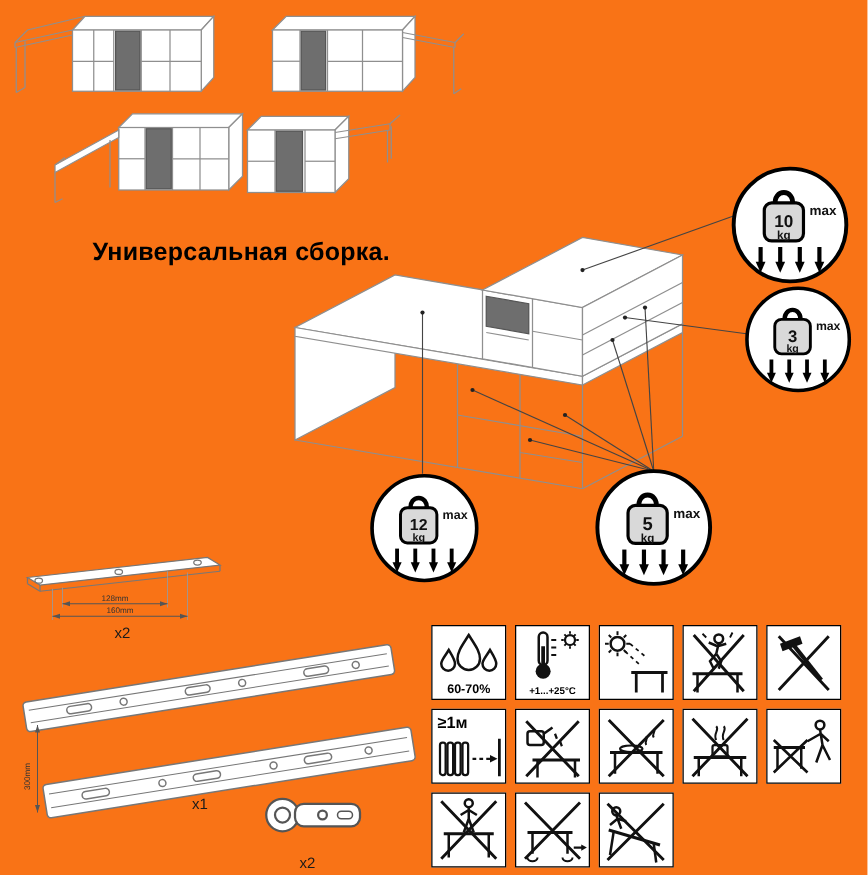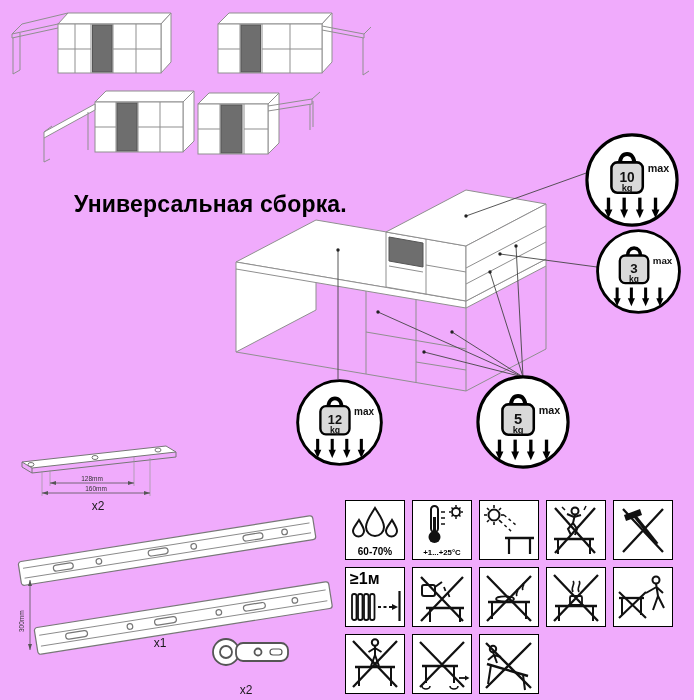--- a/index.html
+++ b/index.html
@@ -1,26 +1,26 @@
 <!DOCTYPE html>
 <html><head>
 <meta charset="utf-8">
 <style>
   *{box-sizing:border-box}
   html,body{margin:0;padding:0;background:#fff}
   body{font-family:"Liberation Sans",sans-serif}
-  .page{position:relative;width:694px;height:700px;background:#f0abfc;overflow:hidden}
+  .page{position:relative;width:694px;height:700px;background:#f97316;overflow:hidden}
   .art-svg{position:absolute;left:0;top:0}
-  .title{position:absolute;left:74px;top:191px;font-size:23px;font-weight:bold;color:#000;letter-spacing:.2px}
+  .title{position:absolute;left:74px;top:191px;font-size:20px;font-weight:bold;color:#000;letter-spacing:.2px}
   .icon-grid{position:absolute;left:345px;top:500px;display:grid;grid-template-columns:repeat(5,60px);grid-auto-rows:60px;gap:7px}
   .cell{position:relative;border:1.8px solid #000;background:#fff;display:flex;align-items:center;justify-content:center}
   .cell svg{display:block}
   .lbl{position:absolute;left:0;right:0;bottom:2px;text-align:center;font-weight:bold;font-size:10px;color:#000;line-height:1}
   .lbl-sm{font-size:7.8px}
-  .lbl-top{position:absolute;left:4px;top:3px;right:auto;bottom:auto;text-align:left;font-size:16px;font-weight:bold;color:#000;line-height:1}
+  .lbl-top{position:absolute;left:4px;top:3px;right:auto;bottom:auto;text-align:left;font-size:13px;font-weight:bold;color:#000;line-height:1}
   svg text{font-family:"Liberation Sans",sans-serif;fill:#111}
   .qty{font-size:12px;fill:#1a1a1a}
   .dim{font-size:6.5px;fill:#333}
 </style>
 </head>
 <body>
 
 <div class="page">
 
   <svg class="art-svg" width="694" height="700" viewBox="0 0 694 700">

